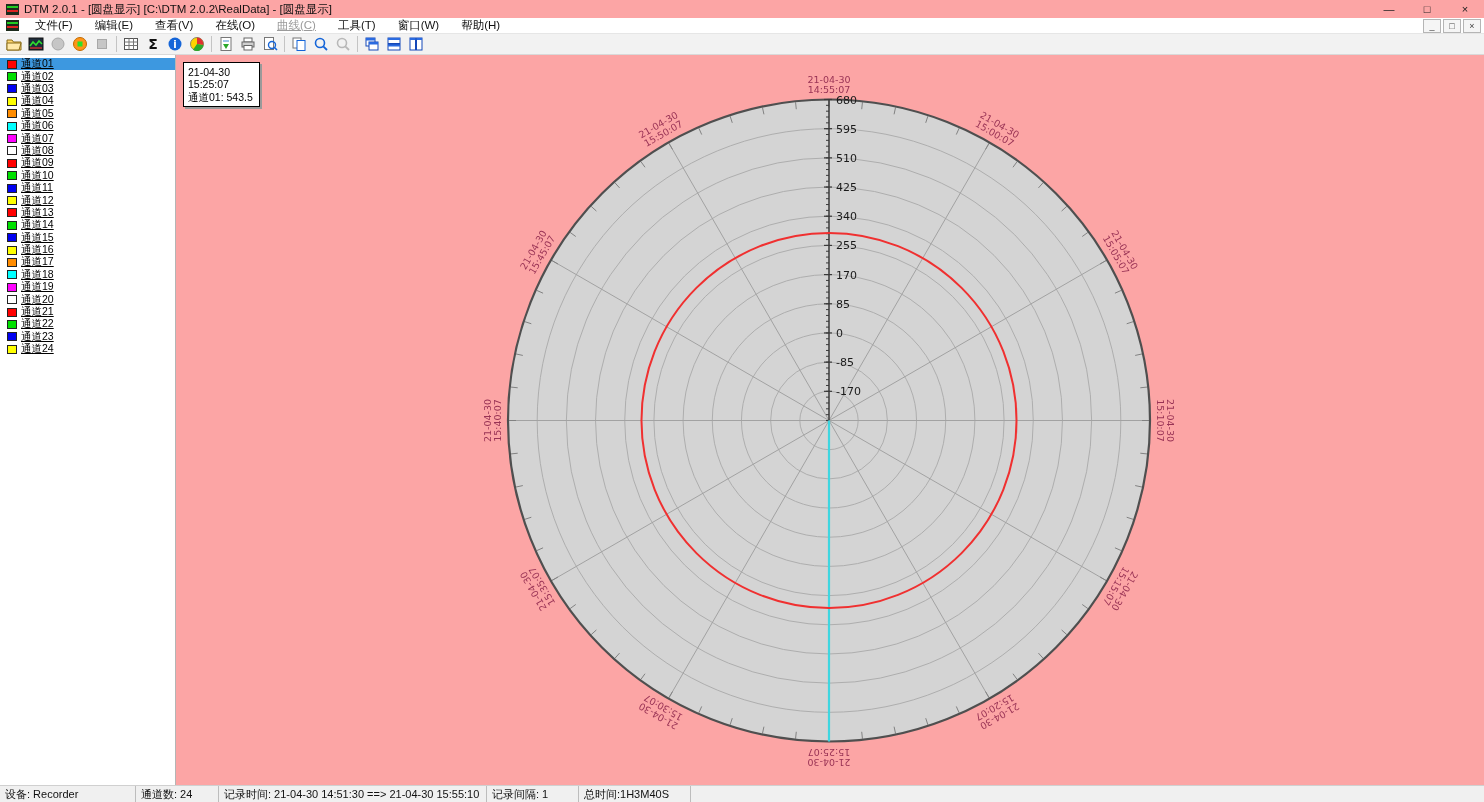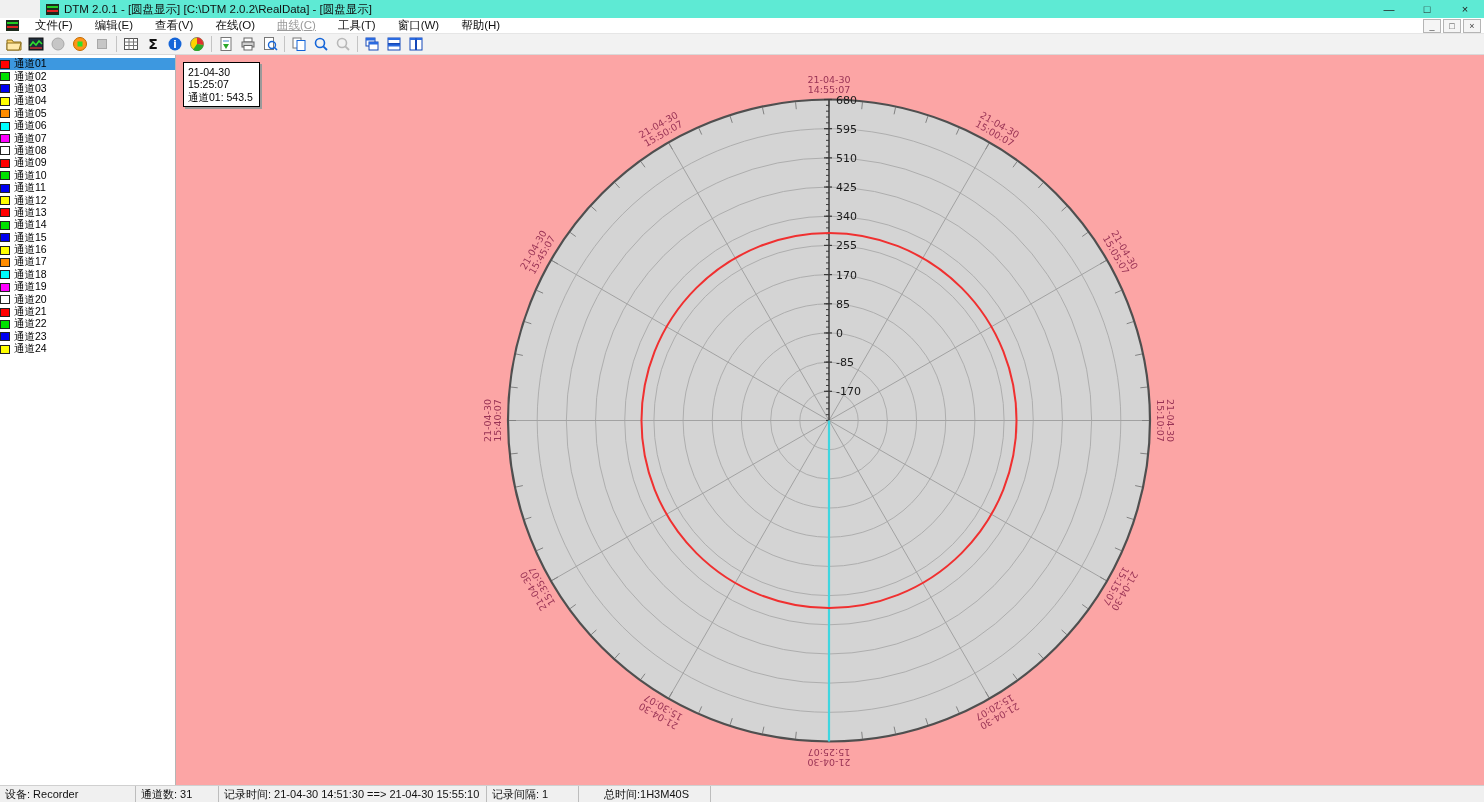--- a/index.html
+++ b/index.html
@@ -1,48 +1,48 @@
 <!DOCTYPE html>
 <html><head>
 <meta charset="utf-8">
 <style>
   * { margin:0; padding:0; box-sizing:border-box; }
   html,body { width:1484px; height:802px; overflow:hidden;
     font-family:"Liberation Sans","DejaVu Sans",sans-serif; background:#f0f0f0; }
-  .titlebar { height:18px; background:#5eead4; display:flex; align-items:center; font-size:11.5px; color:#111; position:relative;margin-left:40px; }
+  .titlebar { height:18px; background:#fca5a5; display:flex; align-items:center; font-size:11.5px; color:#111; position:relative; }
   .appicon { width:13px; height:11px; background:#1c2b1c; margin:0 5px 0 6px; position:relative; flex:0 0 auto; }
   .appicon i { position:absolute; left:1px; right:1px; height:2px; }
   .appicon .g1 { top:2px; background:#22cc22; }
   .appicon .r1 { top:6px; background:#dd2222; }
   .win-controls { position:absolute; right:0; top:0; height:18px; display:flex; }
   .win-btn { width:38px; height:18px; display:flex; align-items:center; justify-content:center; font-size:11px; color:#222; }
   .menubar { height:16px; background:#ffffff; display:flex; align-items:center; font-size:11.5px; color:#111; position:relative; border-bottom:1px solid #e6e6e6; }
   .menubar .appicon { width:13px; height:11px; }
   .menu-item { padding:1px 11px; cursor:default;text-align:center; }
   .menu-item.disabled { color:#9a9a9a;text-decoration:underline; }
   .mdi-controls { position:absolute; right:3px; top:1px; display:flex; gap:2px; }
   .mdi-btn { width:18px; height:14px; border:1px solid #b5b5b5; background:#f5f5f5; font-size:9px; color:#444;
     display:flex; align-items:center; justify-content:center; line-height:1; }
   .toolbar { height:21px; background:#f2f2f2; border-bottom:1px solid #d9d9d9; display:flex; align-items:center; padding-left:3px; }
   .tb { width:22px; height:19px; display:flex; align-items:center; justify-content:center; }
   .tb svg { width:16px; height:16px; }
   .tbsep { width:1px; height:16px; background:#c4c4c4; margin:0 3px; }
   .content { position:absolute; top:55px; left:0; right:0; bottom:17px; display:flex; }
   .sidebar { width:176px; background:#ffffff; border-right:1px solid #b5b5b5; padding-top:3px; overflow:hidden; }
-  .channel-row { height:12.4px; display:flex; align-items:center; font-size:10.5px; color:#000; }
+  .channel-row { height:12.4px; display:flex; align-items:center; padding-left:7px; font-size:10.5px; color:#000;text-decoration:underline; }
   .channel-row.selected { background:#3d98e0; }
   .swatch { width:10px; height:9px; border:1px solid #222; margin-right:4px; flex:0 0 auto; }
   .chartpanel { position:relative; flex:1; background:#fca5a5; }
   .tooltip { position:absolute; left:7px; top:7px; background:#ffffff; border:1px solid #000;
     box-shadow:2px 2px 0 #9a9a9a; padding:3px 6px 3px 4px; font-size:10.5px; color:#000; line-height:1.18; z-index:5; }
   svg text { font-family:"DejaVu Sans","Liberation Sans",sans-serif; }
   .statusbar { position:absolute; left:0; right:0; bottom:0; height:17px; background:#f0f0f0;
     border-top:1px solid #d0d0d0; display:flex; align-items:center; font-size:11px; color:#111; }
   .sb-field { height:100%; display:flex; align-items:center; padding-left:5px; border-right:1px solid #bdbdbd; }
-  .sb-0 { width:136px; } .sb-1 { width:83px; } .sb-2 { width:268px; } .sb-3 { width:92px;text-align:center; } .sb-4 { width:112px;margin-left:20px; }
+  .sb-0 { width:136px; } .sb-1 { width:83px; } .sb-2 { width:268px; } .sb-3 { width:92px;text-align:center; } .sb-4 { width:112px; }
   .sb-fill { flex:1; border-right:none; }
 </style>
 </head>
 <body>
 
 <div class="titlebar">
   <span class="appicon">
       <i class="g1"></i>
       <i class="r1"></i>
     </span>
@@ -514,18 +514,18 @@
           <text x="0" y="-328" text-anchor="middle" font-size="9.5" fill="#993355">15:50:07</text>
         </g>
         <line x1="653" y1="365.5" x2="653" y2="686.5" stroke="#3ed6e0" stroke-width="2.2"></line>
         <circle cx="653" cy="365.5" r="187.51893048128343" fill="none" stroke="#f03030" stroke-width="2"></circle>
       </svg>
   </div>
 </div>
 
 <div class="statusbar">
   <div class="sb-field sb-0">设备: Recorder</div>
-  <div class="sb-field sb-1">通道数: 31</div>
+  <div class="sb-field sb-1">通道数: 24</div>
   <div class="sb-field sb-2">记录时间: 21-04-30 14:51:30 ==&gt; 21-04-30 15:55:10</div>
   <div class="sb-field sb-3">记录间隔: 1</div>
   <div class="sb-field sb-4">总时间:1H3M40S</div>
   <div class="sb-field sb-fill"></div>
 </div>
 
 </body></html>

